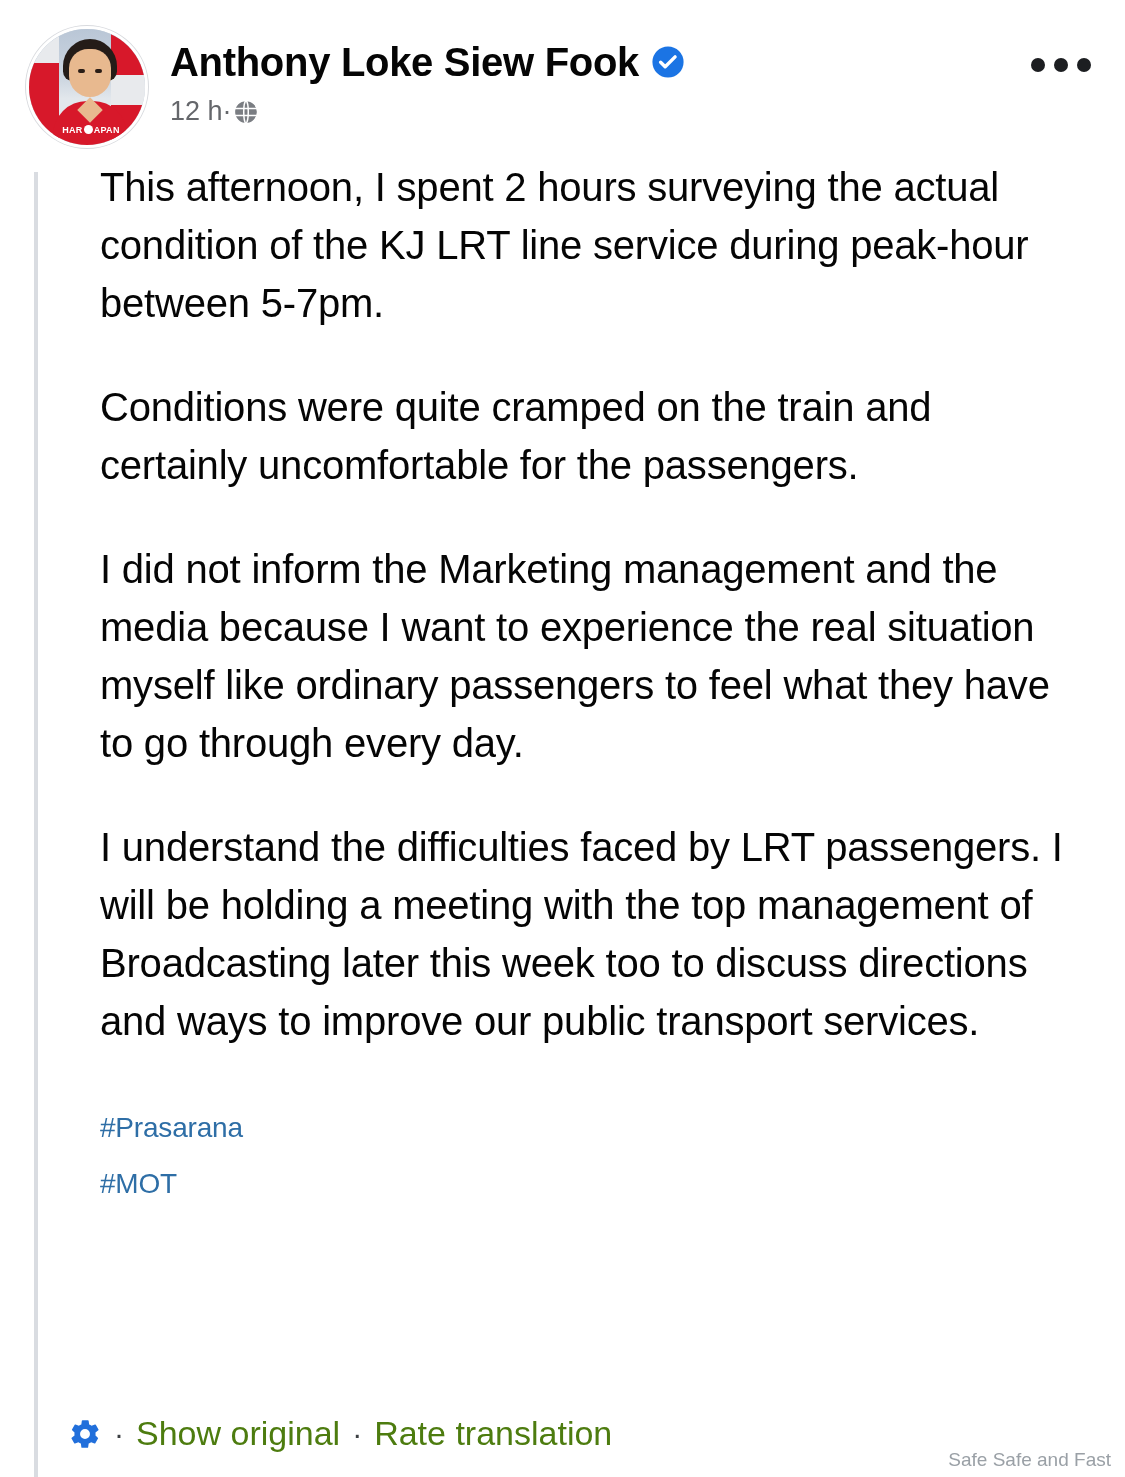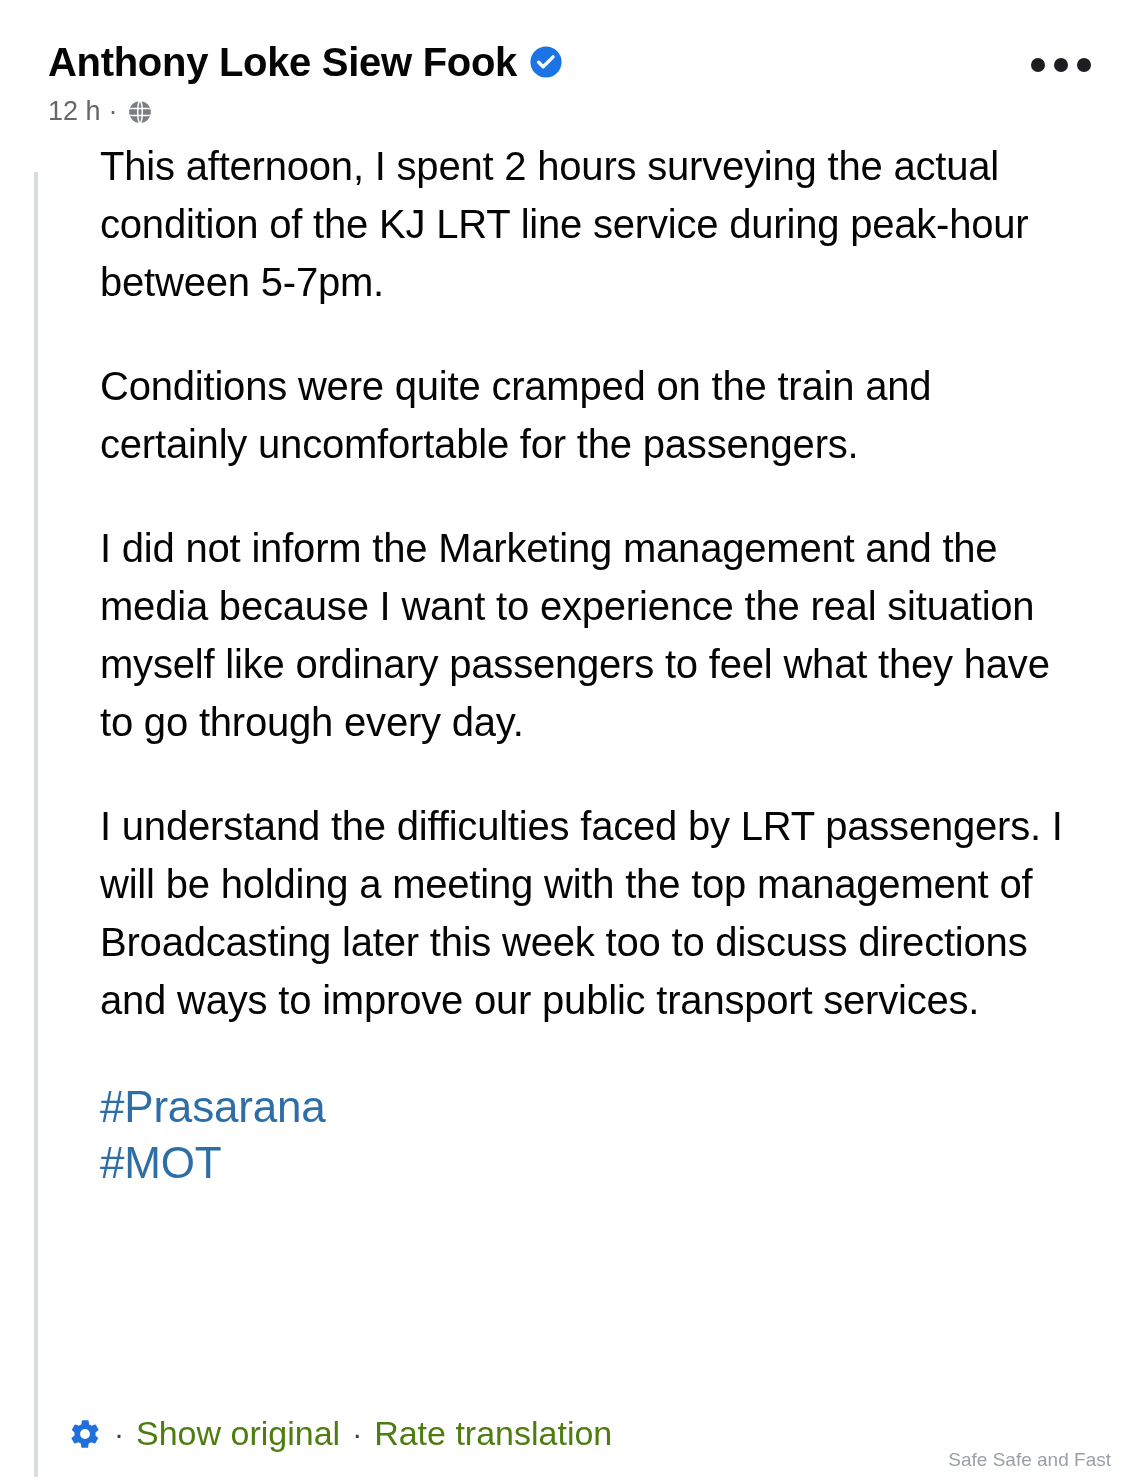--- a/index.html
+++ b/index.html
@@ -125,21 +125,20 @@
     line-height: 1.1;
     white-space: nowrap;
   }
   .verified {
     width: 34px; height: 34px; flex: 0 0 34px;
     display: inline-block;
   }
   .meta-row {
     display: flex;
     align-items: center;
-    gap: 8px;
     margin-top: 12px;
     color: #65676b;
     font-size: 27px;
   }
   .meta-sep { color: #65676b; }
   .globe {
     width: 28px; height: 28px; display: inline-block;
   }
 
   .menu-dots {
@@ -165,21 +164,21 @@
     font-size: 40px;
     line-height: 58px;
     color: #050505;
     margin: 0 0 46px 0;
     letter-spacing: -0.2px;
   }
   .para:last-of-type { margin-bottom: 0; }
 
   .tags {
     margin-top: 50px;
-    font-size: 44px;
+    font-size: 28px;
     line-height: 56px;
     color: #2a6fb8;
     letter-spacing: -0.2px;
   }
   .tag { display: block; color: #2e6ea6; }
 
   
   .translation-row {
     position: absolute;
     left: 68px;
@@ -208,20 +207,38 @@
 </style>
 </head>
 <body>
 
 <div class="post">
 
   <div class="left-rail"></div>
 
   <div class="header">
 
+    <div class="avatar-wrap">
+      <div class="avatar">
+        <div class="av-sky"></div>
+        <div class="av-stripe-l"></div>
+        <div class="av-stripe-r"></div>
+        <div class="av-hair"></div>
+        <div class="av-face"></div>
+        <div class="av-eye-l"></div>
+        <div class="av-eye-r"></div>
+        <div class="av-shirt"></div>
+        <div class="av-collar"></div>
+        <div class="av-badge">
+          <span>HAR</span>
+            <span class="dot"></span>
+            <span>APAN</span>
+        </div>
+      </div>
+    </div>
 
     <div class="head-text">
       <div class="name-row">
         <div class="author-name">Anthony Loke Siew Fook</div>
         <span class="verified">
           <svg width="34" height="34" viewBox="0 0 24 24" aria-hidden="true">
             <circle cx="12" cy="12" r="11" fill="#1b74e4"></circle>
             <path d="M6.8 12.2l3.2 3.2 7-7" fill="none" stroke="#ffffff" stroke-width="2.4" stroke-linecap="round" stroke-linejoin="round"></path>
           </svg>
         </span>

